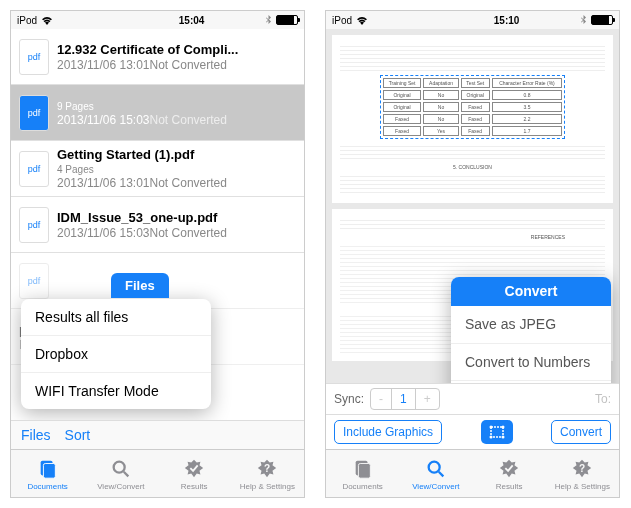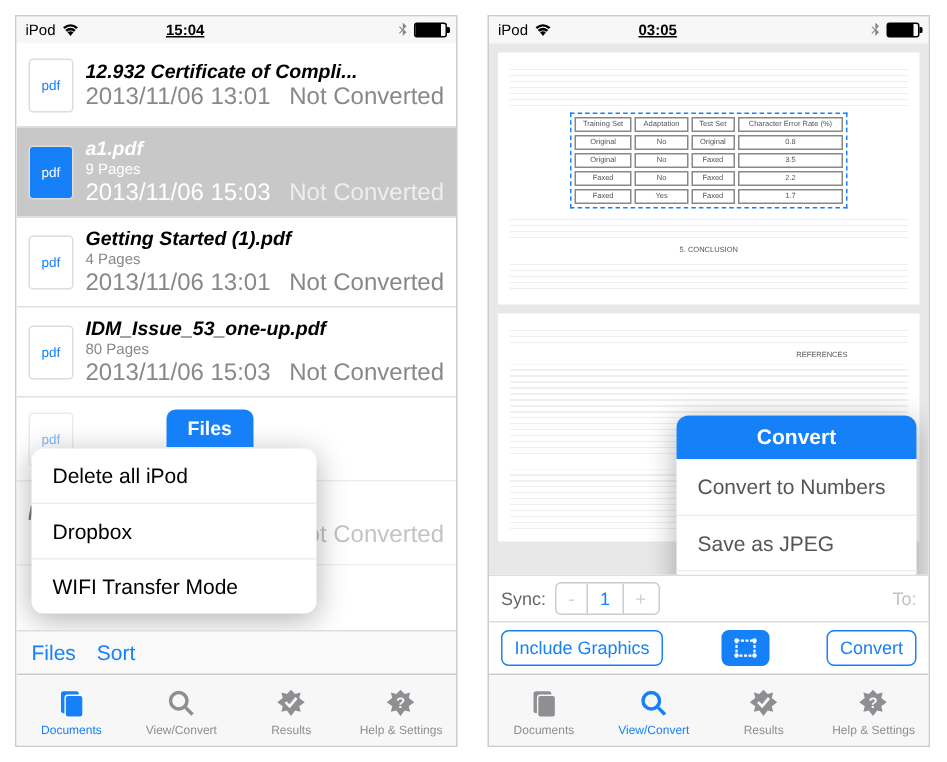--- a/index.html
+++ b/index.html
@@ -1,36 +1,36 @@
 <!DOCTYPE html>
 <html><head>
 <meta charset="utf-8">
 <style>
 * { margin: 0; padding: 0; box-sizing: border-box; font-family: -apple-system, Helvetica, Arial, sans-serif; }
 body { background: #fff; display: flex; gap: 20px; padding: 10px; }
 .phone { width: 295px; height: 488px; border: 1px solid #ccc; background: #fff; display: flex; flex-direction: column; position: relative; overflow: hidden; }
 .status-bar { height: 18px; background: #f7f7f7; display: flex; align-items: center; padding: 0 6px; font-size: 10px; font-weight: 500; }
-.status-left { display: flex; align-items: flex-start; gap: 4px; flex: 1; }
-.status-center { flex: 1; text-align: left; font-weight: 600; text-decoration: underline; }
+.status-left { display: flex; align-items: flex-end; gap: 4px; flex: 1; }
+.status-center { flex: 1; text-align: right; font-weight: 600; }
 .status-right { flex: 1; display: flex; justify-content: flex-end; align-items: center; gap: 4px; }
 .wifi-icon { width: 12px; height: 10px; }
 .bt-icon { width: 7px; height: 11px; }
 .battery { width: 22px; height: 10px; border: 1px solid #000; border-radius: 2px; position: relative; }
 .battery::after { content: ''; position: absolute; right: -3px; top: 2px; width: 2px; height: 4px; background: #000; border-radius: 0 1px 1px 0; }
 .battery-fill { background: #000; height: 100%; width: 85%; }
 
 .content { flex: 1; overflow: hidden; position: relative; background: #fff; }
 .file-row { display: flex; align-items: center; padding: 6px 8px; border-bottom: 1px solid #e0e0e0; gap: 8px; min-height: 56px; }
 .file-row.selected { background: #c8c8c8; }
 .pdf-icon { width: 30px; height: 36px; background: #fff; border: 1px solid #ddd; border-radius: 3px; display: flex; align-items: center; justify-content: center; font-size: 9px; color: #1680f8; font-weight: 500; flex-shrink: 0; }
 .pdf-icon.sel { background: #1680f8; color: #fff; }
 .file-info { flex: 1; min-width: 0; }
-.file-name { font-size: 13px; font-weight: 700; white-space: nowrap; overflow: hidden; text-overflow: ellipsis; font-style: italic; }
+.file-name { font-size: 13px; font-weight: 700; white-space: nowrap; overflow: hidden; text-overflow: ellipsis; }
 .file-pages { font-size: 10px; color: #888; margin-top: 2px; }
-.file-meta { display: flex; justify-content: space-between; font-size: 16px; color: #888; margin-top: 1px; }
+.file-meta { display: flex; font-size: 12px; color: #888; margin-top: 1px; }
 .file-row.selected .file-name, .file-row.selected .file-pages, .file-row.selected .file-meta { color: #fff; }
 .file-row.selected .file-meta span:last-child { color: #eee; }
 .popover-item { padding: 10px 14px; font-size: 14px; border-bottom: 1px solid #eee; }
 .popover-item:last-child { border-bottom: none; }
 .files-popover-wrap { position: absolute; left: 10px; top: 270px; width: 190px; }
 .files-header-tab { position: absolute; background: #1680f8; color: #fff; padding: 5px 14px; font-size: 13px; font-weight: 600; border-radius: 6px 6px 0 0; left: 90px; top: -26px; }
 .files-body { background: #fff; border-radius: 8px; box-shadow: 0 4px 20px rgba(0,0,0,0.3); }
 
 .bottom-actions { display: flex; gap: 14px; padding: 6px 10px; font-size: 14px; color: #1680f8; border-top: 1px solid #ddd; background: #f9f9f9; }
 
@@ -88,21 +88,20 @@
         <div class="file-name">12.932 Certificate of Compli...</div>
         <div class="file-meta">
             <span>2013/11/06 13:01</span>
             <span>Not Converted</span>
           </div>
       </div>
     </div>
     <div class="file-row selected">
       <div class="pdf-icon sel">pdf</div>
       <div class="file-info">
-        <div class="file-name">a1.pdf</div>
         <div class="file-pages">9 Pages</div>
         <div class="file-meta">
             <span>2013/11/06 15:03</span>
             <span>Not Converted</span>
           </div>
       </div>
     </div>
     <div class="file-row">
       <div class="pdf-icon">pdf</div>
       <div class="file-info">
@@ -111,21 +110,20 @@
         <div class="file-meta">
             <span>2013/11/06 13:01</span>
             <span>Not Converted</span>
           </div>
       </div>
     </div>
     <div class="file-row">
       <div class="pdf-icon">pdf</div>
       <div class="file-info">
         <div class="file-name">IDM_Issue_53_one-up.pdf</div>
-        <div class="file-pages">80 Pages</div>
         <div class="file-meta">
             <span>2013/11/06 15:03</span>
             <span>Not Converted</span>
           </div>
       </div>
     </div>
     <div class="file-row" style="opacity:.55">
       <div class="pdf-icon">pdf</div>
     </div>
     <div class="file-row" style="opacity:.5">
@@ -134,21 +132,21 @@
         <div class="file-meta">
             <span></span>
             <span>Not Converted</span>
           </div>
       </div>
     </div>
 
     <div class="files-popover-wrap">
       <div class="files-header-tab">Files</div>
       <div class="files-body">
-        <div class="popover-item">Delete all iPod</div>
+        <div class="popover-item">Results all files</div>
         <div class="popover-item">Dropbox</div>
         <div class="popover-item">WIFI Transfer Mode</div>
       </div>
 
     </div>
   </div>
 
   <div class="bottom-actions">
     <span>Files</span>
     <span>Sort</span>
@@ -195,21 +193,21 @@
 </div>
 
 <div class="phone">
   <div class="status-bar">
     <div class="status-left">
       <span>iPod</span>
       <svg class="wifi-icon" viewBox="0 0 12 10">
           <path d="M6 9 L4 6.5 Q6 5 8 6.5 Z M2.5 5 Q6 2 9.5 5 L8.3 6.2 Q6 4.3 3.7 6.2 Z M1 3.2 Q6 -1 11 3.2 L9.8 4.3 Q6 1 2.2 4.3 Z" fill="#000"></path>
         </svg>
     </div>
-    <div class="status-center">03:05</div>
+    <div class="status-center">15:10</div>
     <div class="status-right">
       <svg class="bt-icon" viewBox="0 0 7 11">
           <path d="M3.5 0 L6 2.5 L4 4.5 L6 6.5 L3.5 9 V5.5 L1.5 7.5 L1 7 L3 5 L1 3 L1.5 2.5 L3.5 4.5 V0 Z" fill="#888"></path>
         </svg>
       <div class="battery">
           <div class="battery-fill"></div>
         </div>
     </div>
   </div>
 
@@ -256,22 +254,22 @@
     </div>
     <div class="doc-page">
       <div style="height:14px; background:repeating-linear-gradient(#fff,#fff 3px,#eee 3px,#eee 4px);"></div>
       <div class="doc-section" style="text-align:right; padding-right:40px;">REFERENCES</div>
       <div class="doc-refs" style="height:60px; background:repeating-linear-gradient(#fff,#fff 3px,#f0f0f0 3px,#f0f0f0 4px);"></div>
       <div style="height:40px; background:repeating-linear-gradient(#fff,#fff 3px,#f0f0f0 3px,#f0f0f0 4px); margin-top:10px;"></div>
     </div>
 
     <div class="convert-popover">
       <div class="convert-header">Convert</div>
+      <div class="popover-item">Save as JPEG</div>
       <div class="popover-item">Convert to Numbers</div>
-      <div class="popover-item">Save as JPEG</div>
       <div class="popover-item">Save as PNG</div>
 
     </div>
   </div>
 
   <div class="range-row">
     <span>Sync:</span>
     <div class="range-box">
         <span>-</span>
         <span class="val">1</span>

